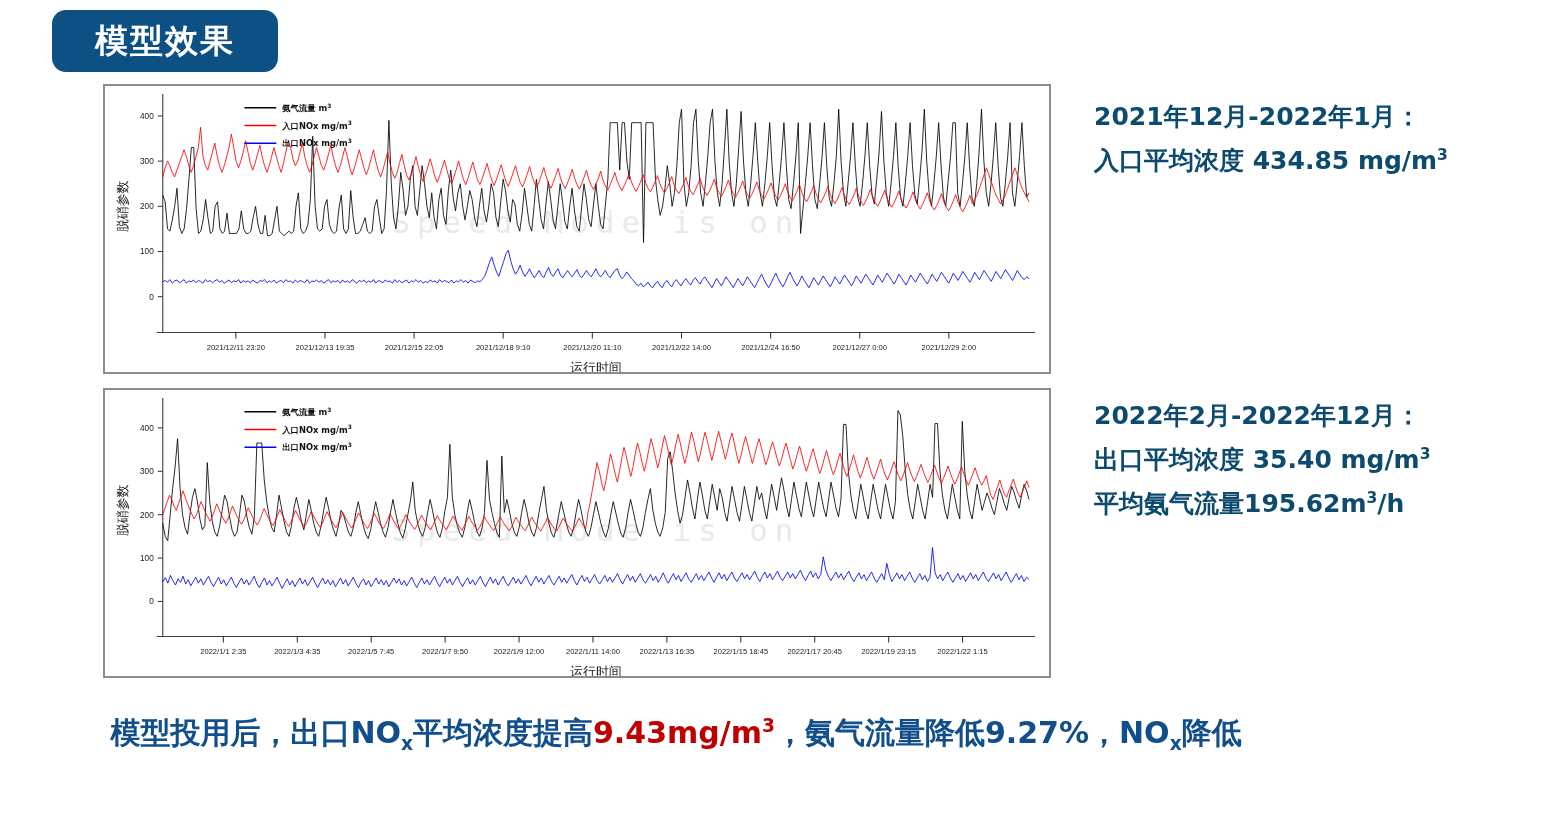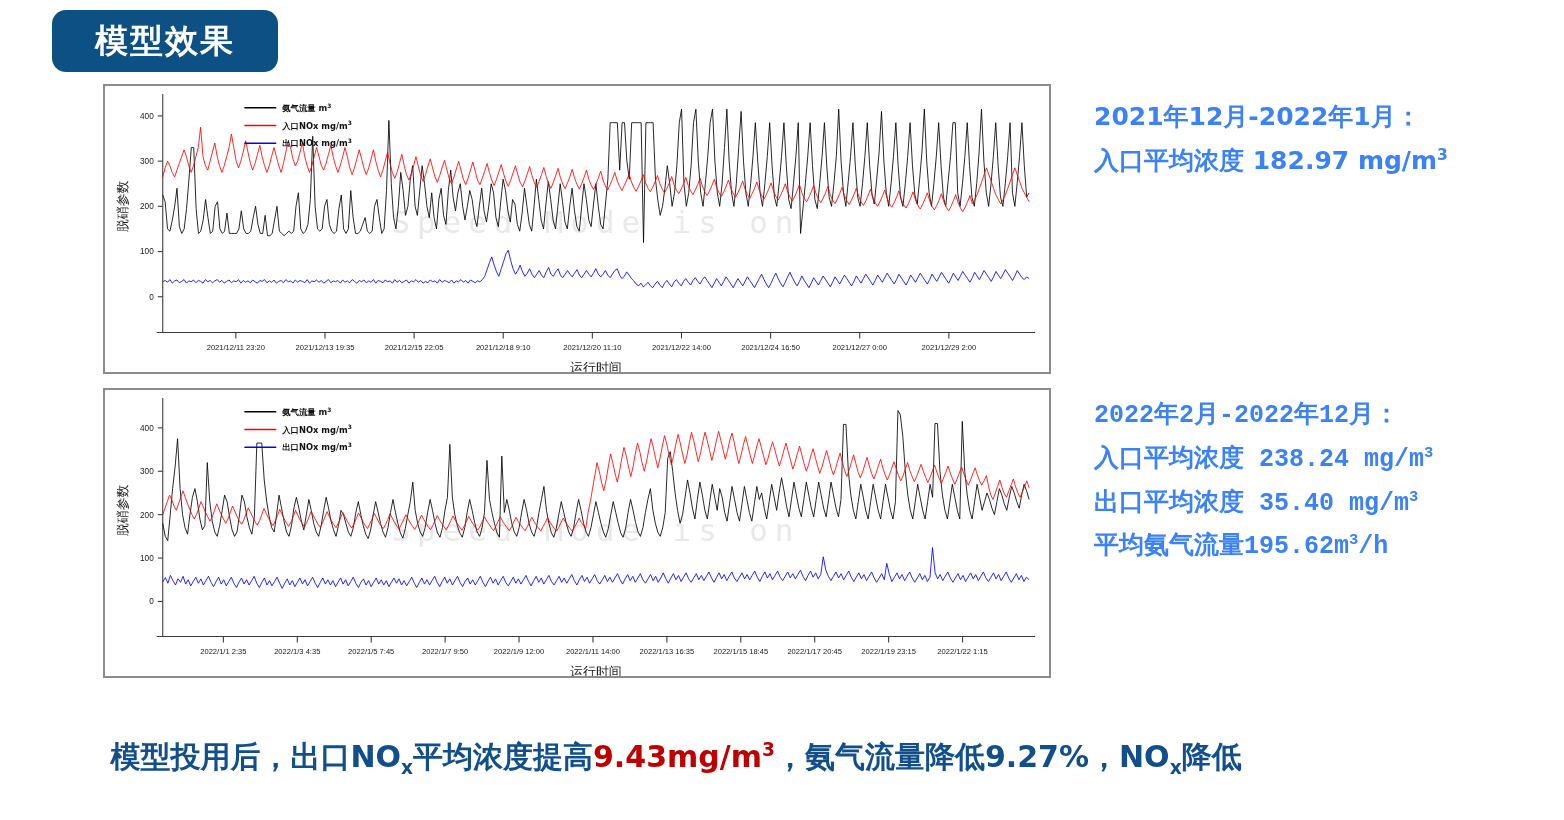--- a/index.html
+++ b/index.html
@@ -44,30 +44,30 @@
     font-family:"DejaVu Sans Mono","Liberation Mono",monospace;
   }
   .series-amm{stroke:#000000;fill:none;stroke-width:0.85;}
   .series-in{stroke:#fe0000;fill:none;stroke-width:0.85;}
   .series-out{stroke:#0000ff;fill:none;stroke-width:0.85;}
 
   
   .stats{
     position:absolute;left:1094px;
     font-family:"DejaVu Sans","Liberation Sans",sans-serif;
-    color:#3b82f6;font-weight:bold;font-size:25px;line-height:1.75;
+    color:#0c4a6e;font-weight:bold;font-size:25px;line-height:1.75;
   }
   #stats1{top:95px;}
-  #stats2{top:394px;font-family:Liberation Mono, monospace;}
+  #stats2{top:394px;}
   .stats div{white-space:nowrap;}
   .stats sup{font-size:0.62em;vertical-align:super;}
 
   
   .conclusion{
-    position:absolute;left:0;top:731px;width:1352px;
+    position:absolute;left:0;top:707px;width:1352px;
     text-align:center;
     font-family:"DejaVu Sans","Liberation Sans",sans-serif;
     font-weight:bold;font-size:30px;line-height:1.72;
     color:#114e8c;
   }
   .conclusion .ln{display:block;}
   .hl{color:#c00000;}
   .conclusion sub{font-size:0.62em;vertical-align:sub;}
   .conclusion sup{font-size:0.62em;vertical-align:super;}
 </style>
@@ -173,26 +173,25 @@
         <text x="178" y="25.2" class="legend-text">氨气流量 m<tspan dy="-3.2" class="legend-sup">3</tspan></text>
         <path d="M140,40 L172,40" stroke="#ff0000" stroke-width="1.5"></path>
         <text x="178" y="43.2" class="legend-text">入口NOx  mg/m<tspan dy="-3.2" class="legend-sup">3</tspan></text>
         <path d="M140,58 L172,58" stroke="#0000ff" stroke-width="1.5"></path>
         <text x="178" y="61.2" class="legend-text">出口NOx  mg/m<tspan dy="-3.2" class="legend-sup">3</tspan></text>
       </svg>
   </div>
 
   <div class="stats" id="stats1">
     <div>2021年12月-2022年1月：</div>
-    <div><span>入口平均浓度 182.97 mg/m</span><sup>3</sup></div>
+    <div><span>入口平均浓度 434.85 mg/m</span><sup>3</sup></div>
   </div>
 
   <div class="stats" id="stats2">
     <div>2022年2月-2022年12月：</div>
-    <div><span>入口平均浓度 238.24 mg/m</span><sup>3</sup></div>
     <div><span>出口平均浓度 35.40 mg/m</span><sup>3</sup></div>
     <div><span>平均氨气流量195.62m</span><sup>3</sup><span>/h</span></div>
   </div>
 
   <div class="conclusion">
     <span class="ln"><span>模型投用后，出口NO</span><sub>x</sub><span>平均浓度提高</span><span class="hl">9.43mg/m</span><sup class="hl">3</sup><span>，氨气流量降低9.27%，NO</span><sub>x</sub><span>降低</span></span>
   </div>
 
 </div>
 

